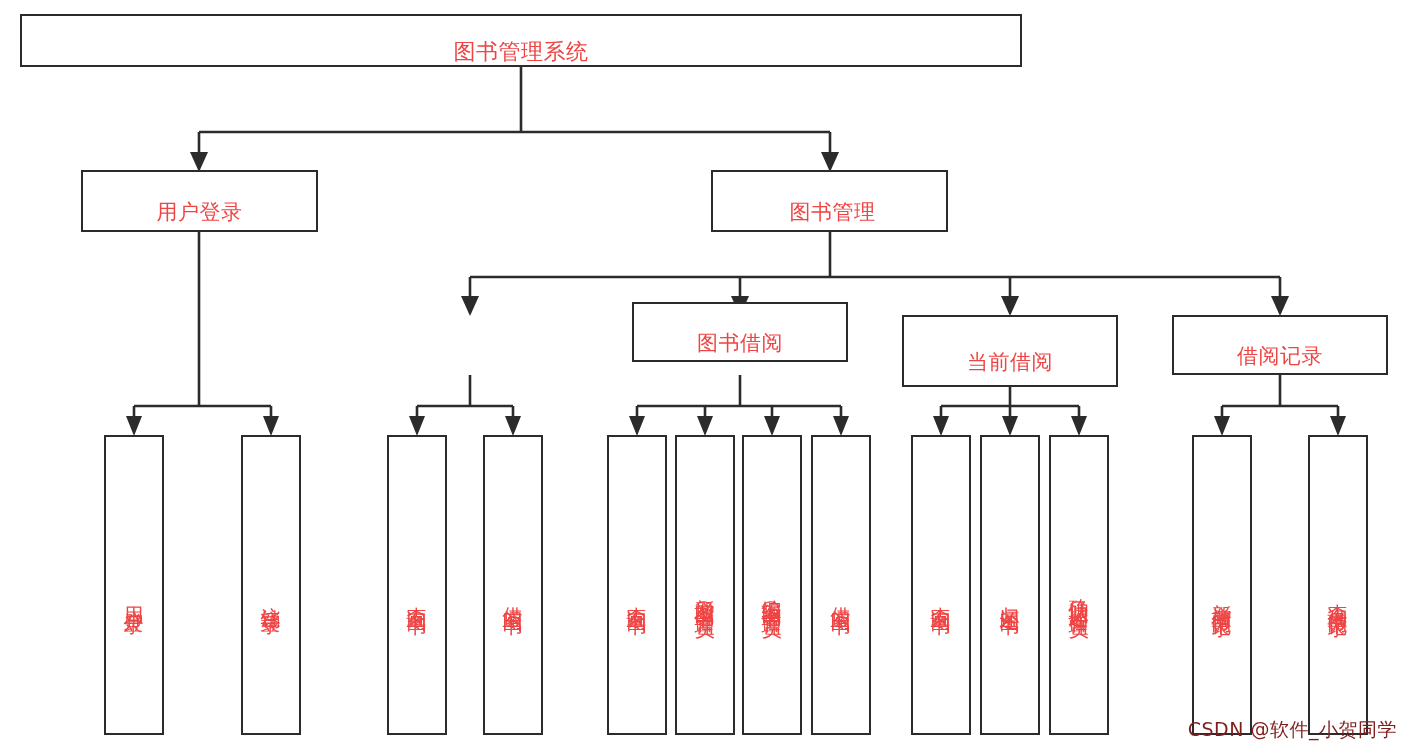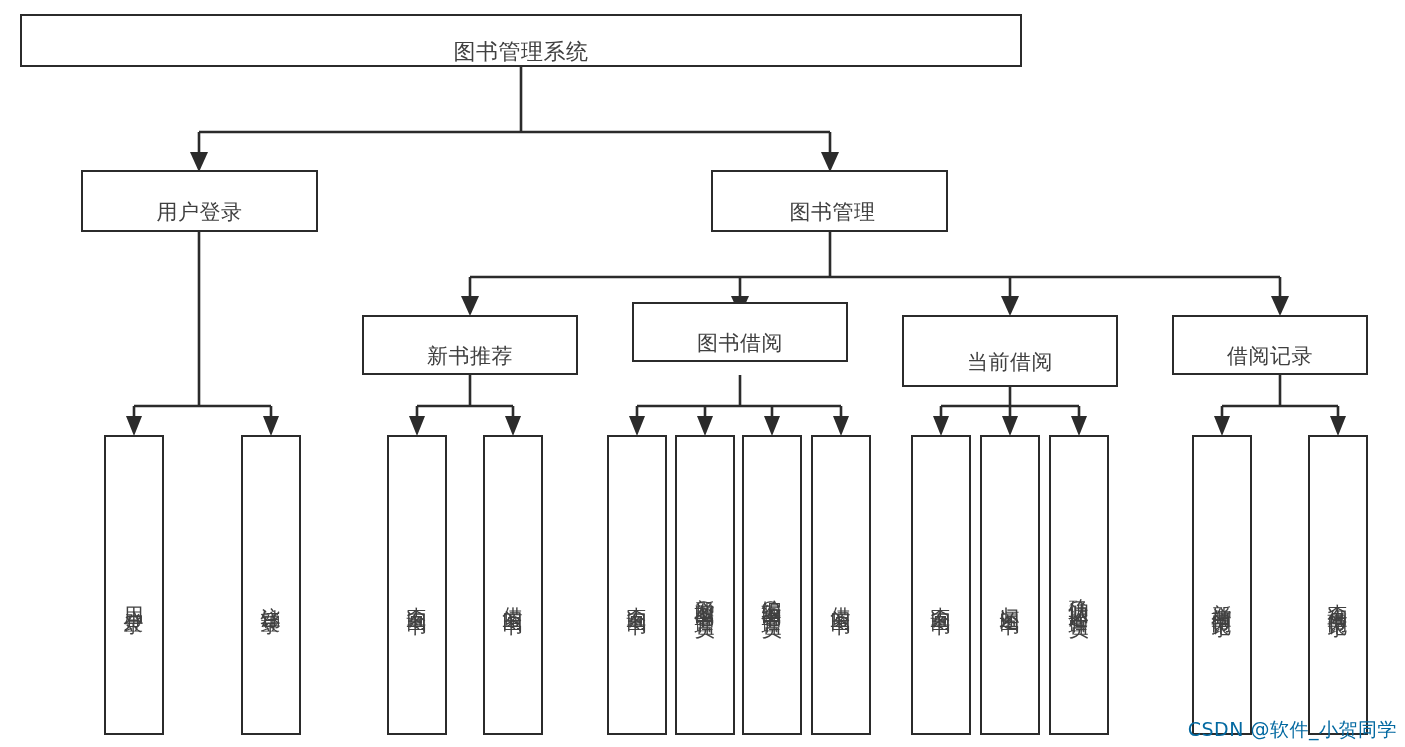--- a/index.html
+++ b/index.html
@@ -30,21 +30,21 @@
     position: absolute;
     box-sizing: border-box;
     background: #ffffff;
     border: 2.5px solid #2b2b2b;
     display: flex;
     align-items: center;
     justify-content: center;
     z-index: 2;
   }
   .node-label {
-    color: #404040;
+    color: #ef4444;
     font-size: 21px;
     line-height: 1.15;
     letter-spacing: 0.5px;
     white-space: nowrap;
     text-align: center;
     margin-top: 23px;
   }
   .node-box.leaf {
     align-items: center;
     justify-content: center;
@@ -60,21 +60,21 @@
     max-height: 100%;
   }
   .node-box.root .node-label {
     font-size: 22px;
   }
   #watermark {
     position: absolute;
     right: 8px;
     bottom: 4px;
     font-size: 19px;
-    color: #0369a1;
+    color: #7f1d1d;
     letter-spacing: 0.5px;
     white-space: nowrap;
     z-index: 5;
     font-family: "DejaVu Sans", "Liberation Sans", sans-serif;
   }
 </style>
 </head>
 <body>
 
 <div id="diagram-root">
@@ -159,30 +159,27 @@
     <span class="node-label">图书管理系统</span>
   </div>
 
   <div class="node-box" style="left:81px; top:170px; width:237px; height:62px;">
     <span class="node-label">用户登录</span>
   </div>
   <div class="node-box" style="left:711px; top:170px; width:237px; height:62px;padding-left:6px;">
     <span class="node-label">图书管理</span>
   </div>
 
-  <div class="node-box" style="left:362px; top:315px; width:216px; height:60px;">
-    <span class="node-label">新书推荐</span>
-  </div>
   <div class="node-box" style="left:632px; top:302px; width:216px; height:60px;">
     <span class="node-label">图书借阅</span>
   </div>
   <div class="node-box" style="left:902px; top:315px; width:216px; height:72px;">
     <span class="node-label">当前借阅</span>
   </div>
-  <div class="node-box" style="left:1172px; top:315px; width:196px; height:60px;">
+  <div class="node-box" style="left:1172px; top:315px; width:216px; height:60px;">
     <span class="node-label">借阅记录</span>
   </div>
 
   <div class="node-box leaf" style="left:104px; top:435px; width:60px; height:300px;">
     <span class="node-label">用户登录</span>
   </div>
   <div class="node-box leaf" style="left:241px; top:435px; width:60px; height:300px;">
     <span class="node-label">注销登录</span>
   </div>
 

